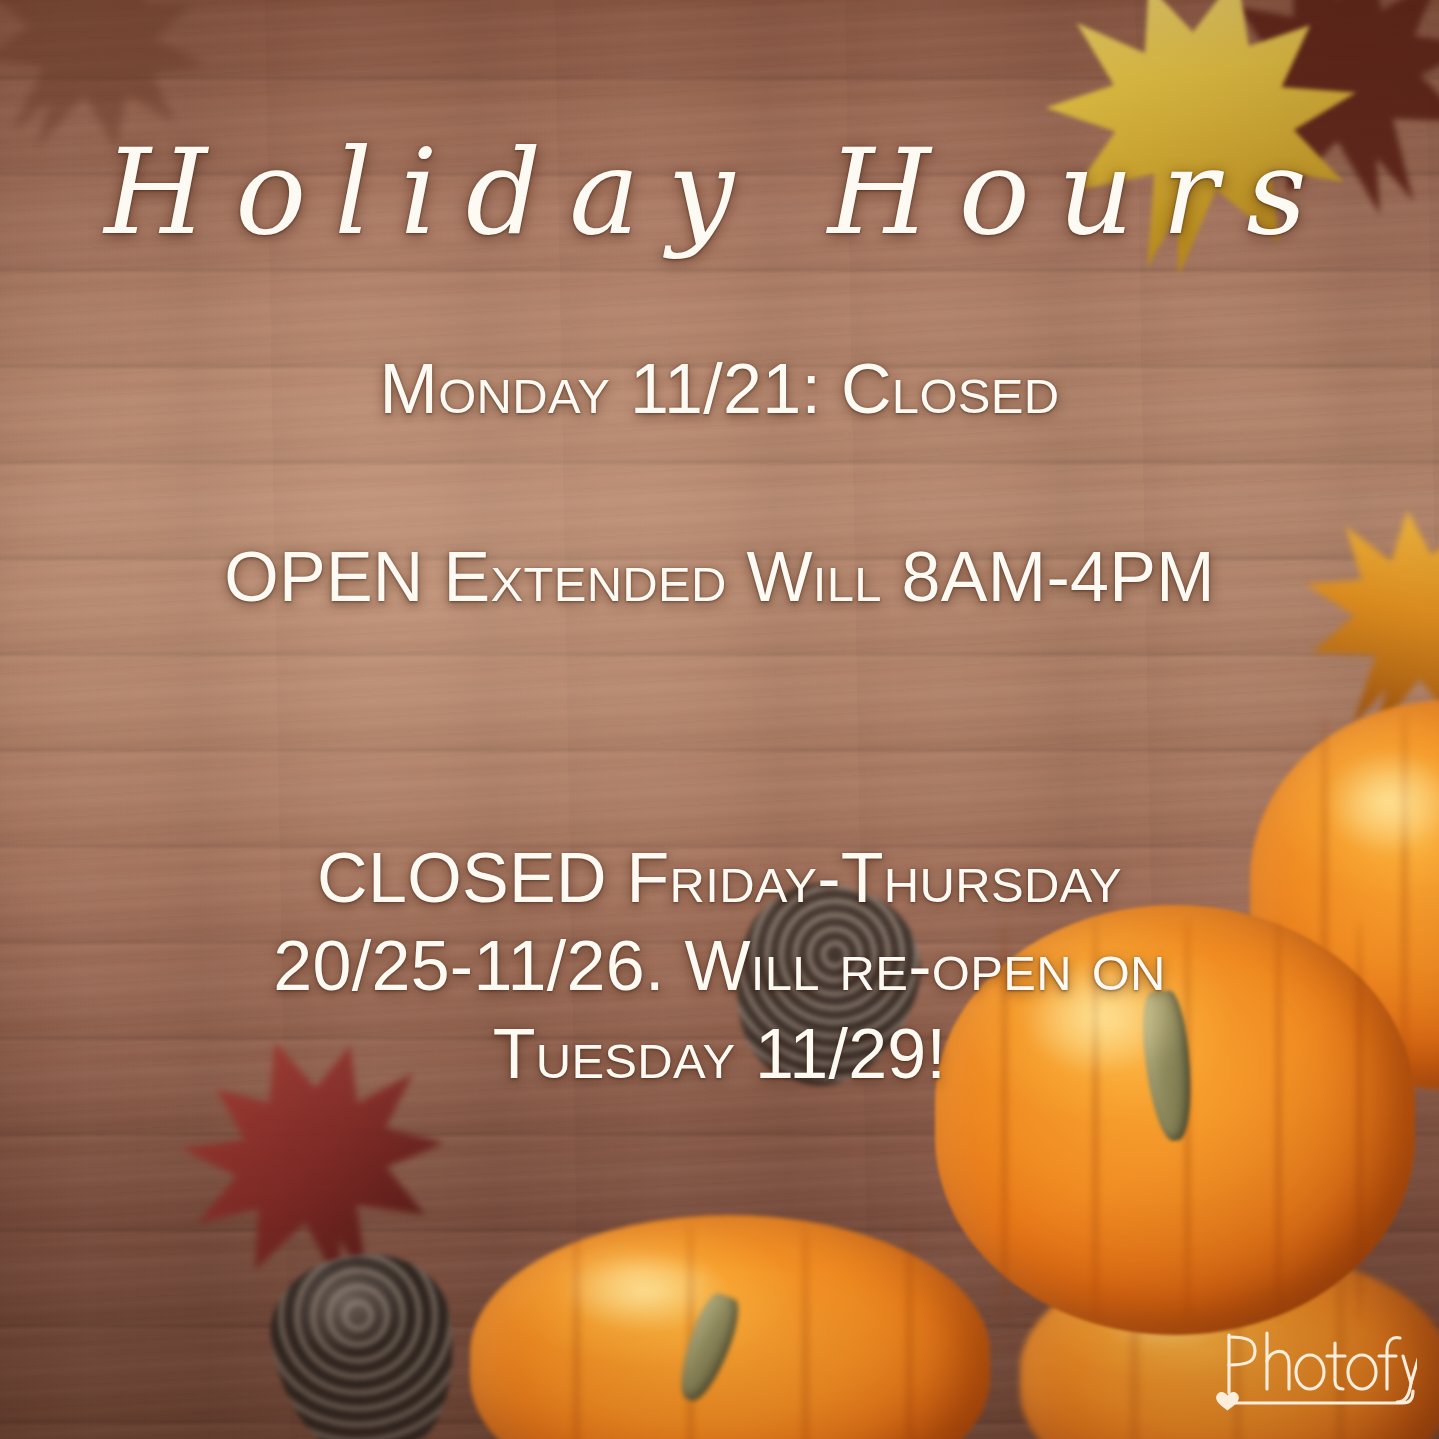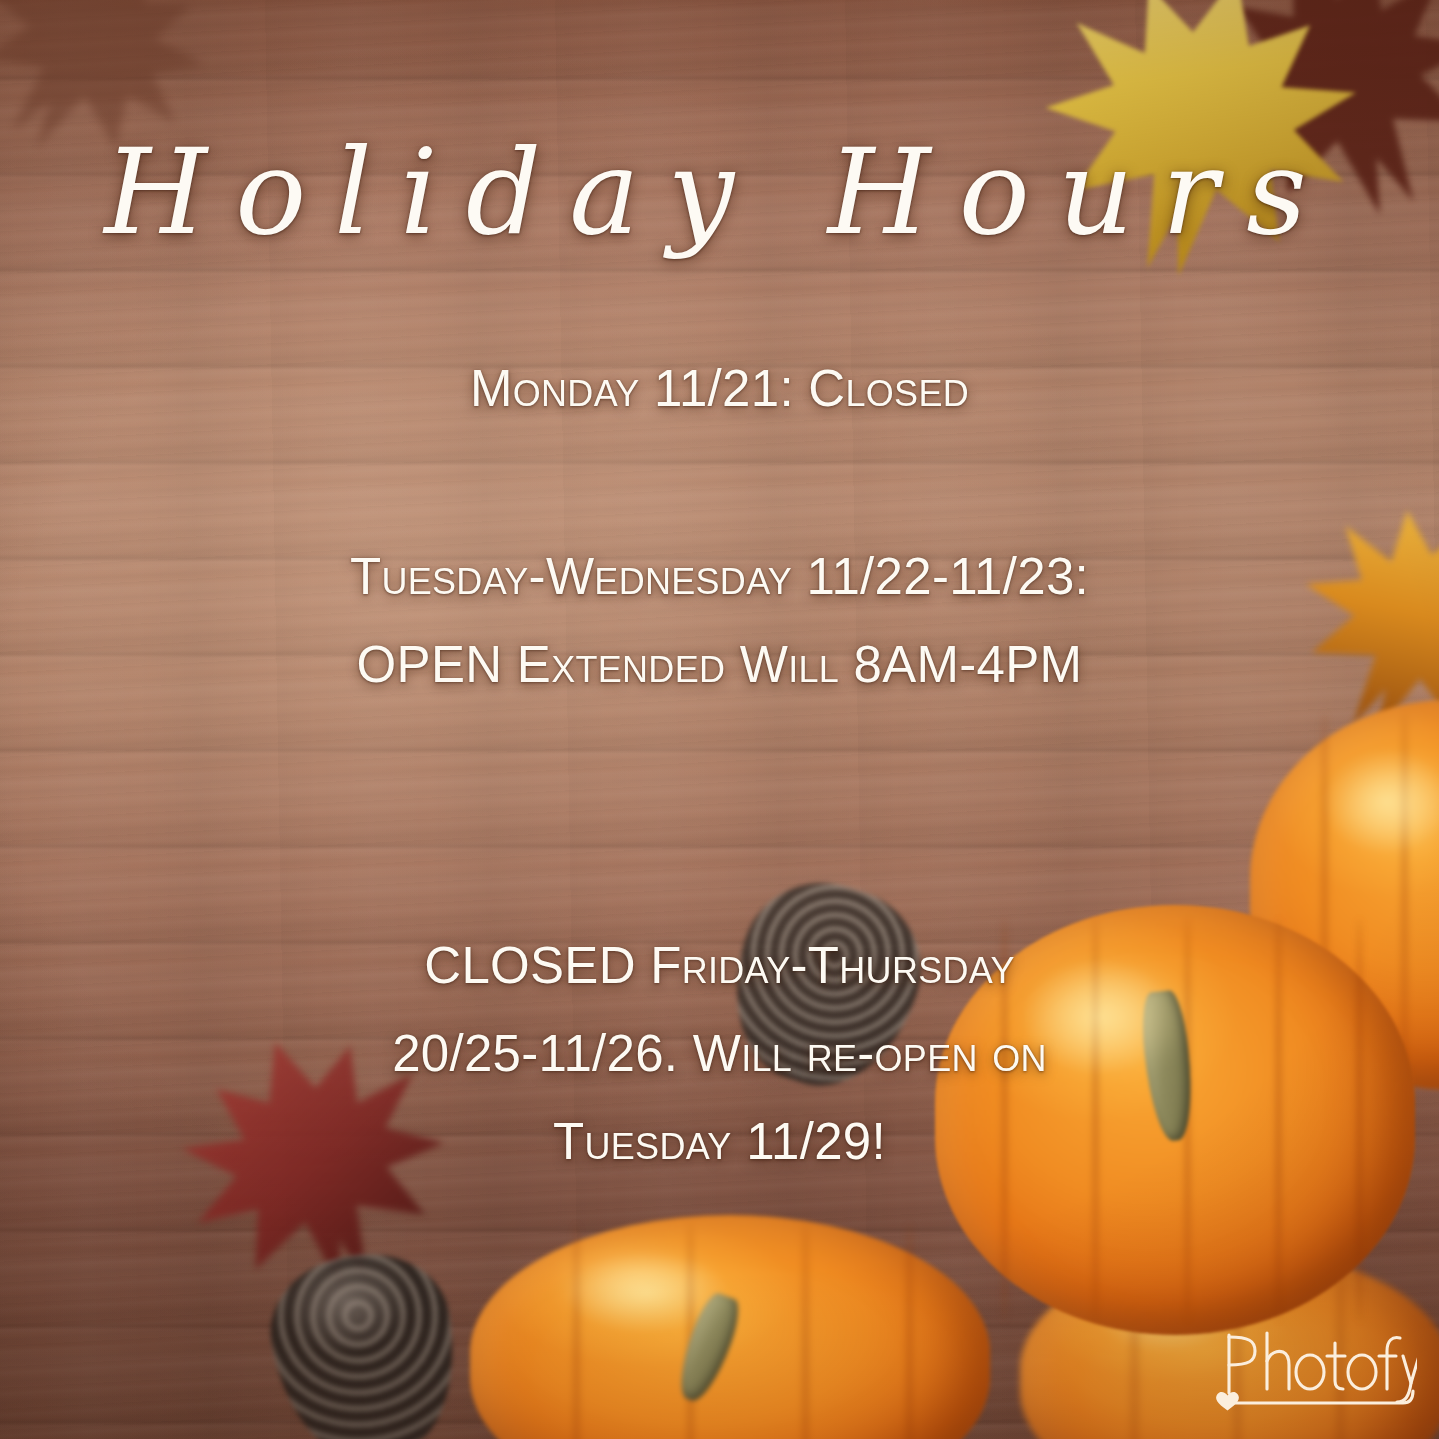--- a/index.html
+++ b/index.html
@@ -235,21 +235,21 @@
     position: absolute;
     top: 345px;
     left: 0;
     right: 0;
   }
 
   .line {
     font-family: "Liberation Sans", sans-serif;
     font-variant: small-caps;
     font-weight: 400;
-    font-size: 51px;
+    font-size: 70px;
     line-height: 88px;
     letter-spacing: 0.3px;
     color: #fdfaf3;
     text-shadow: 0 3px 12px rgba(60,25,10,0.55), 0 1px 3px rgba(50,20,8,0.55);
     white-space: nowrap;
   }
 
   .gap-sm { height: 100px; }
   .gap-md { height: 105px; }
   .gap-lg { height: 108px; }
@@ -361,21 +361,20 @@
 
   <div class="wood-light"></div>
 
   <div class="content">
 
     <div class="title">Holiday Hours</div>
 
     <div class="lines">
       <div class="line">Monday 11/21: Closed</div>
       <div class="gap-sm"></div>
-      <div class="line">Tuesday-Wednesday 11/22-11/23:</div>
       <div class="line">OPEN Extended Will 8AM-4PM</div>
       <div class="gap-md"></div>
       <div class="gap-lg"></div>
       <div class="line">CLOSED Friday-Thursday</div>
       <div class="line">20/25-11/26. Will re-open on</div>
       <div class="line">Tuesday 11/29!</div>
     </div>
 
   </div>
 

